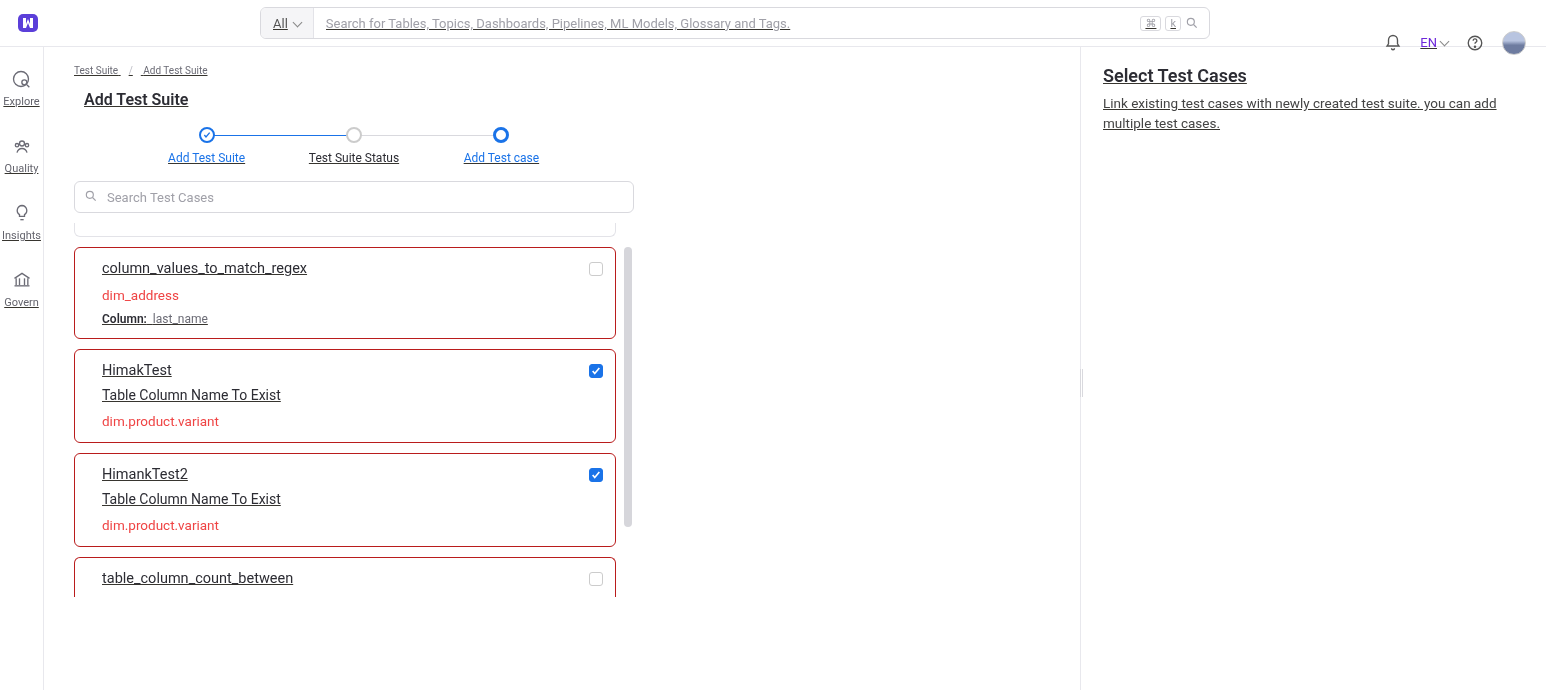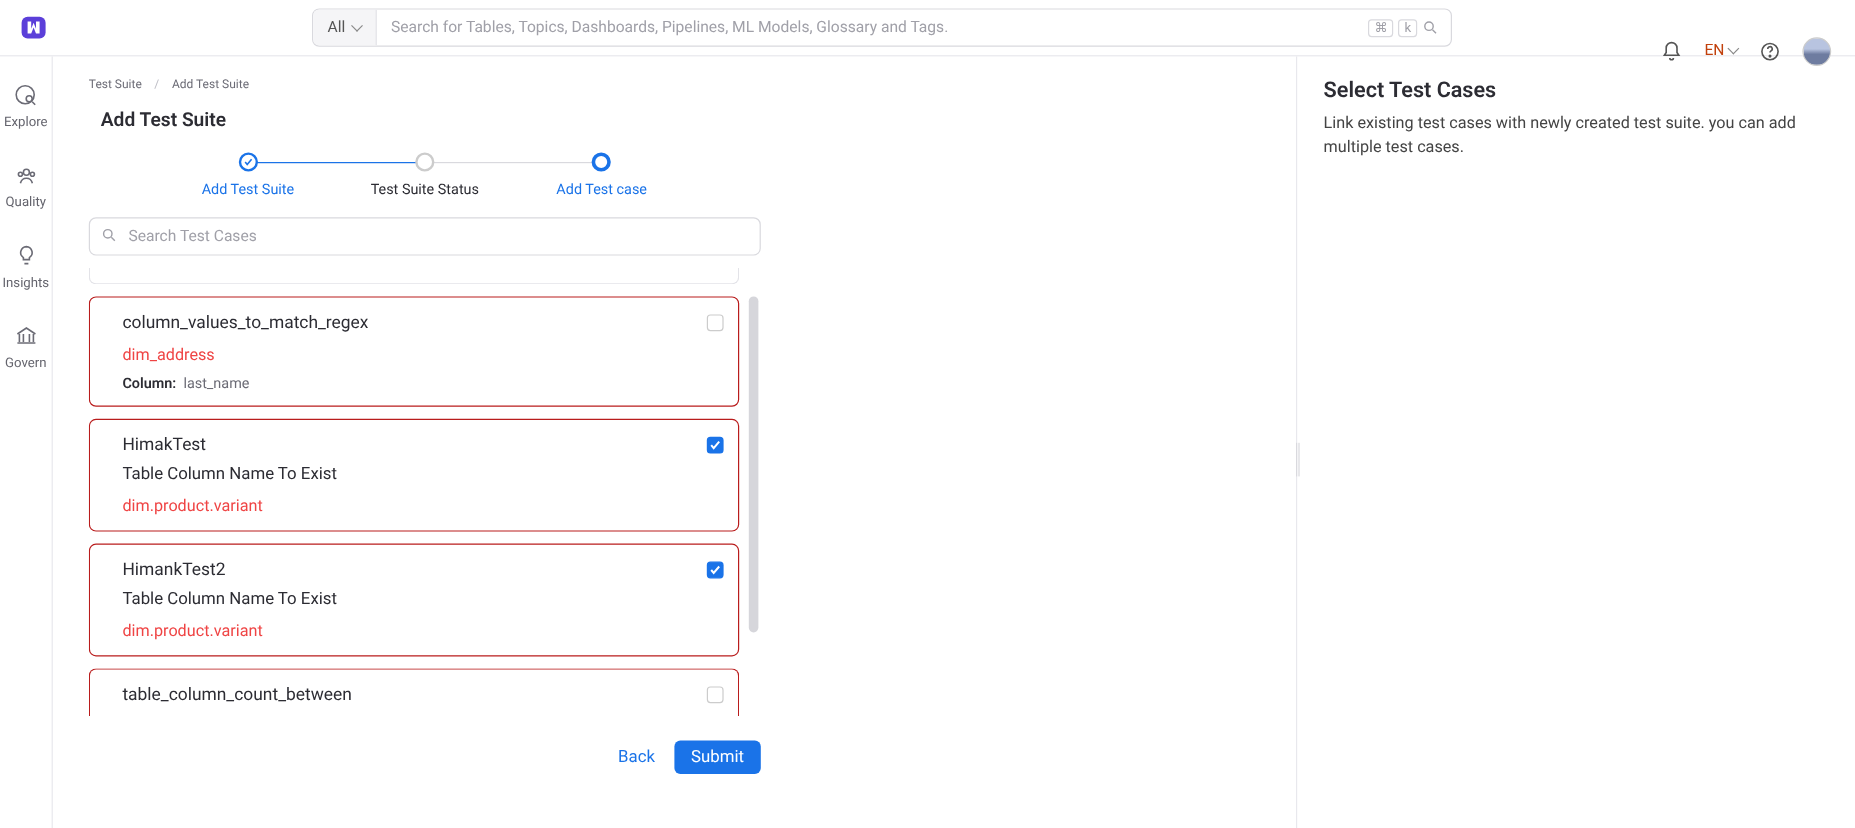--- a/index.html
+++ b/index.html
@@ -1,26 +1,26 @@
 <!DOCTYPE html>
 <html><head>
 <meta charset="utf-8">
 <style>
   * { box-sizing: border-box; margin: 0; padding: 0; font-family: -apple-system, BlinkMacSystemFont, "Segoe UI", Roboto, Helvetica, Arial, sans-serif; }
   html, body { height: 100%; width: 100%; background: #fff; color: #37352f; }
-  .app { display: flex; flex-direction: column; height: 100vh; }
+  .app { display: flex; flex-direction: column; height: 100vh; text-decoration: underline; }
   .topbar { height: 47px; border-bottom: 1px solid #e8e8ed; display: flex; align-items: center; padding: 0 12px; gap: 12px; }
   .logo { width: 24px; height: 24px; margin-left: 4px; margin-right: 8px; }
   .searchwrap { display: flex; flex: 0 0 auto; margin-left: 200px; height: 32px; border: 1px solid #d9d9de; border-radius: 6px; overflow: hidden; align-items: stretch; width: 950px; }
   .search-scope { display: flex; align-items: center; gap: 6px; padding: 0 12px; background: #f5f5f7; border-right: 1px solid #e3e3e8; font-size: 13px; color: #555; cursor: pointer; }
   .search-input { flex: 1; border: none; outline: none; padding: 0 12px; font-size: 13px; color: #b91c1c; background: transparent; }
   .search-input::placeholder { color: #a0a0a8; }
   .kbd-hint { display: flex; align-items: center; gap: 4px; padding-right: 10px; color: #a0a0a8; font-size: 12px; }
   .kbd-box { border: 1px solid #d9d9de; border-radius: 3px; padding: 0 4px; font-size: 11px; }
-  .topbar-right { margin-left: auto; display: flex; align-items: center; gap: 18px; padding-right: 8px; color: #c2410c; margin-top: 39px; }
+  .topbar-right { margin-left: auto; display: flex; align-items: center; gap: 18px; padding-right: 8px; color: #6d28d9; margin-top: 39px; }
   .lang { display: flex; align-items: center; gap: 4px; font-size: 13px; cursor: pointer; }
   .avatar { width: 24px; height: 24px; border-radius: 50%; background: linear-gradient(#b8c4e0 40%, #6e7ca0 60%); border: 1px solid #ccc; }
   .body { flex: 1; display: flex; min-height: 0; }
   .sidebar { width: 44px; border-right: 1px solid #e8e8ed; display: flex; flex-direction: column; align-items: center; padding-top: 22px; gap: 28px; }
   .sb-item { display: flex; flex-direction: column; align-items: center; gap: 6px; color: #64646d; font-size: 11px; cursor: pointer; }
   .sb-icon { width: 20px; height: 20px; color: #6b6b75; }
   .main { flex: 1; display: flex; min-width: 0; }
   .center { flex: 1; padding: 18px 0 0 30px; min-width: 0; }
   .breadcrumb { font-size: 10px; color: #6b6b75; margin-bottom: 14px; }
   .breadcrumb .sep { margin: 0 8px; color: #bcbcc4; }
@@ -237,24 +237,20 @@
                 <div class="card-check">
                   
                 </div>
                 <div class="card-name">table_column_count_between</div>
 
               </div>
 
             </div>
           </div>
 
-          <div class="actions">
-            <button class="btn-link">Back</button>
-            <button class="btn-primary">Submit</button>
-          </div>
         </div>
       </div>
 
       <div class="rightpanel">
         <div class="resize-handle"></div>
         <div class="rp-title">Select Test Cases</div>
         <div class="rp-desc">Link existing test cases with newly created test suite. you can add multiple test cases.</div>
       </div>
     </div>
   </div>

